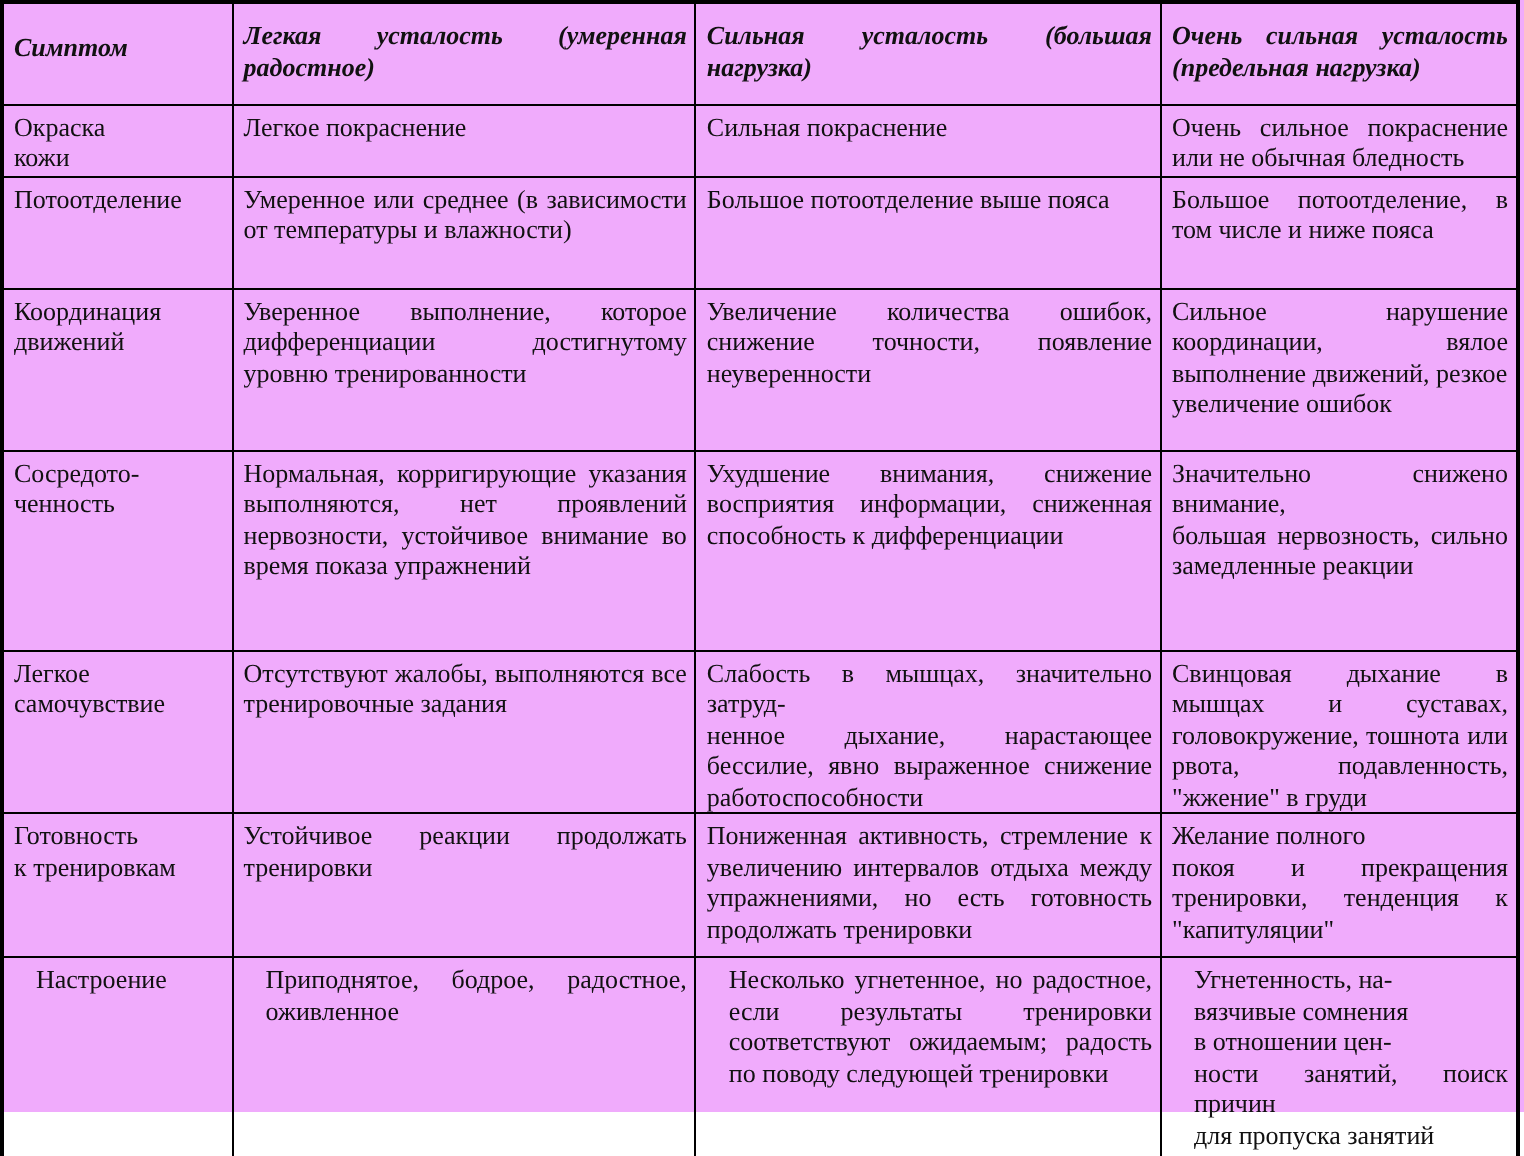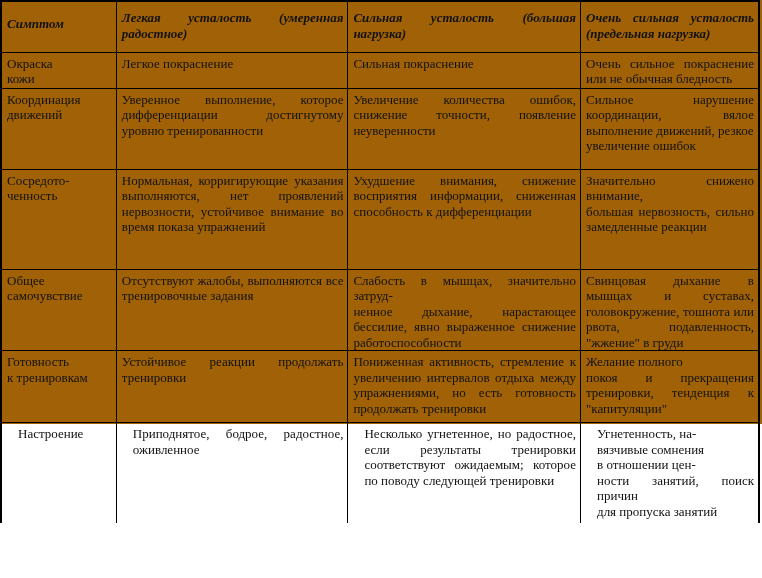--- a/index.html
+++ b/index.html
@@ -6,22 +6,22 @@
     margin: 0;
     padding: 0;
     background: #ffffff;
     width: 762px;
     height: 578px;
     overflow: hidden;
   }
   .page {
     position: relative;
     width: 762px;
-    height: 424px;
-    background: #a16207;
+    height: 556px;
+    background: #f0abfc;
   }
   table.sym {
     border-collapse: collapse;
     table-layout: fixed;
     width: 760px;
     border-top: 2px solid #000;
     border-left: 2px solid #000;
     border-right: 2px solid #000;
     border-bottom: none;
   }
@@ -84,61 +84,67 @@
       </tr>
 
       <tr class="r1">
         <th class="symp">Окраска
 кожи</th>
         <td class="cell">Легкое покраснение</td>
         <td class="cell">Сильная покраснение</td>
         <td class="cell">Очень сильное покраснение или не обычная бледность</td>
       </tr>
 
+      <tr class="r2">
+        <th class="symp">Потоотделение</th>
+        <td class="cell">Умеренное или среднее (в зависимости от температуры и влажности)</td>
+        <td class="cell">Большое потоотделение выше пояса</td>
+        <td class="cell">Большое потоотделение, в том числе и ниже пояса</td>
+      </tr>
 
       <tr class="r3">
         <th class="symp">Координация
 движений</th>
         <td class="cell">Уверенное выполнение, которое дифференциации достигнутому уровню тренированности</td>
         <td class="cell">Увеличение количества ошибок, снижение точности, появление неуверенности</td>
         <td class="cell pre">Сильное нарушение координации, вялое выполнение движений, резкое
 увеличение ошибок</td>
       </tr>
 
       <tr class="r4">
         <th class="symp">Сосредото-
 ченность</th>
         <td class="cell">Нормальная, корригирующие указания выполняются, нет проявлений нервозности, устойчивое внимание во время показа упражнений</td>
         <td class="cell">Ухудшение внимания, снижение восприятия информации, сниженная способность к дифференциации</td>
         <td class="cell pre">Значительно снижено внимание,
 большая нервозность, сильно замедленные реакции</td>
       </tr>
 
       <tr class="r5">
-        <th class="symp">Общее
+        <th class="symp">Легкое
 самочувствие</th>
         <td class="cell">Отсутствуют жалобы, выполняются все тренировочные задания</td>
         <td class="cell pre">Слабость в мышцах, значительно затруд-
 ненное дыхание, нарастающее бессилие, явно выраженное снижение работоспособности</td>
         <td class="cell">Свинцовая дыхание в мышцах и суставах, головокружение, тошнота или рвота, подавленность, "жжение" в груди</td>
       </tr>
 
       <tr class="r6">
         <th class="symp">Готовность
 к тренировкам</th>
         <td class="cell">Устойчивое реакции продолжать тренировки</td>
         <td class="cell">Пониженная активность, стремление к увеличению интервалов отдыха между упражнениями, но есть готовность продолжать тренировки</td>
         <td class="cell pre">Желание полного
 покоя и прекращения тренировки, тенденция к "капитуляции"</td>
       </tr>
 
       <tr class="r7 last">
         <th class="symp">Настроение</th>
         <td class="cell">Приподнятое, бодрое, радостное, оживленное</td>
-        <td class="cell">Несколько угнетенное, но радостное, если результаты тренировки соответствуют ожидаемым; которое по поводу следующей тренировки</td>
+        <td class="cell">Несколько угнетенное, но радостное, если результаты тренировки соответствуют ожидаемым; радость по поводу следующей тренировки</td>
         <td class="cell pre">Угнетенность, на-
 вязчивые сомнения
 в отношении цен-
 ности занятий, поиск причин
 для пропуска занятий</td>
       </tr>
     </tbody>
   </table>
 </div>
 

